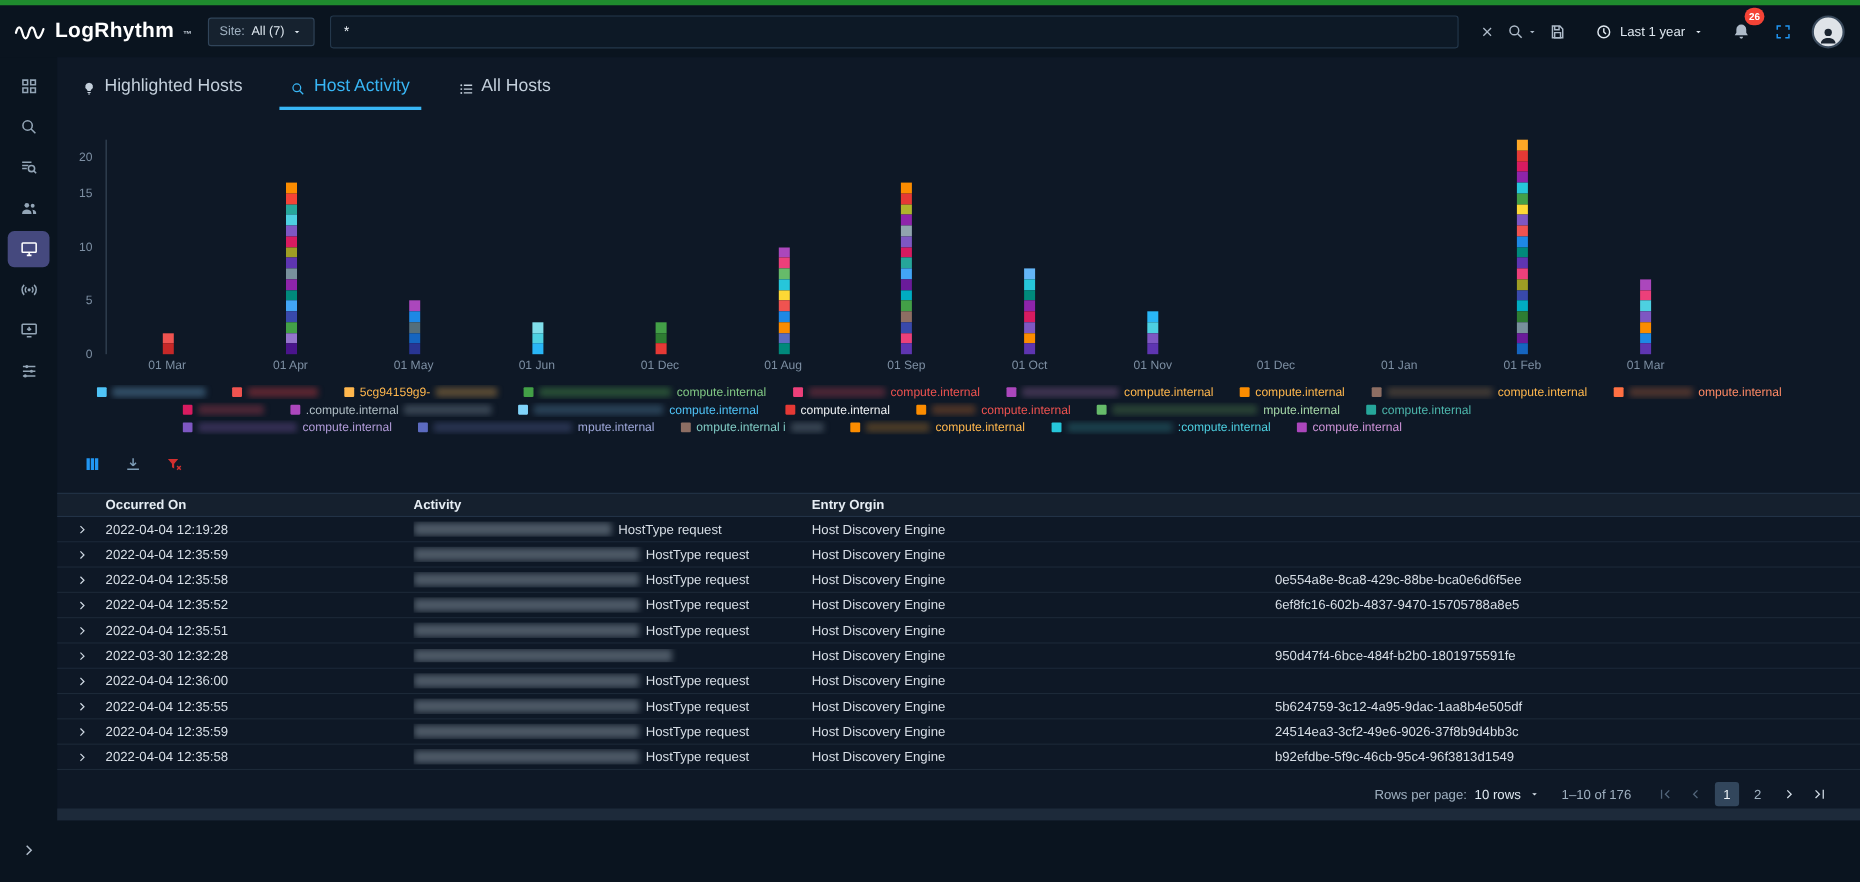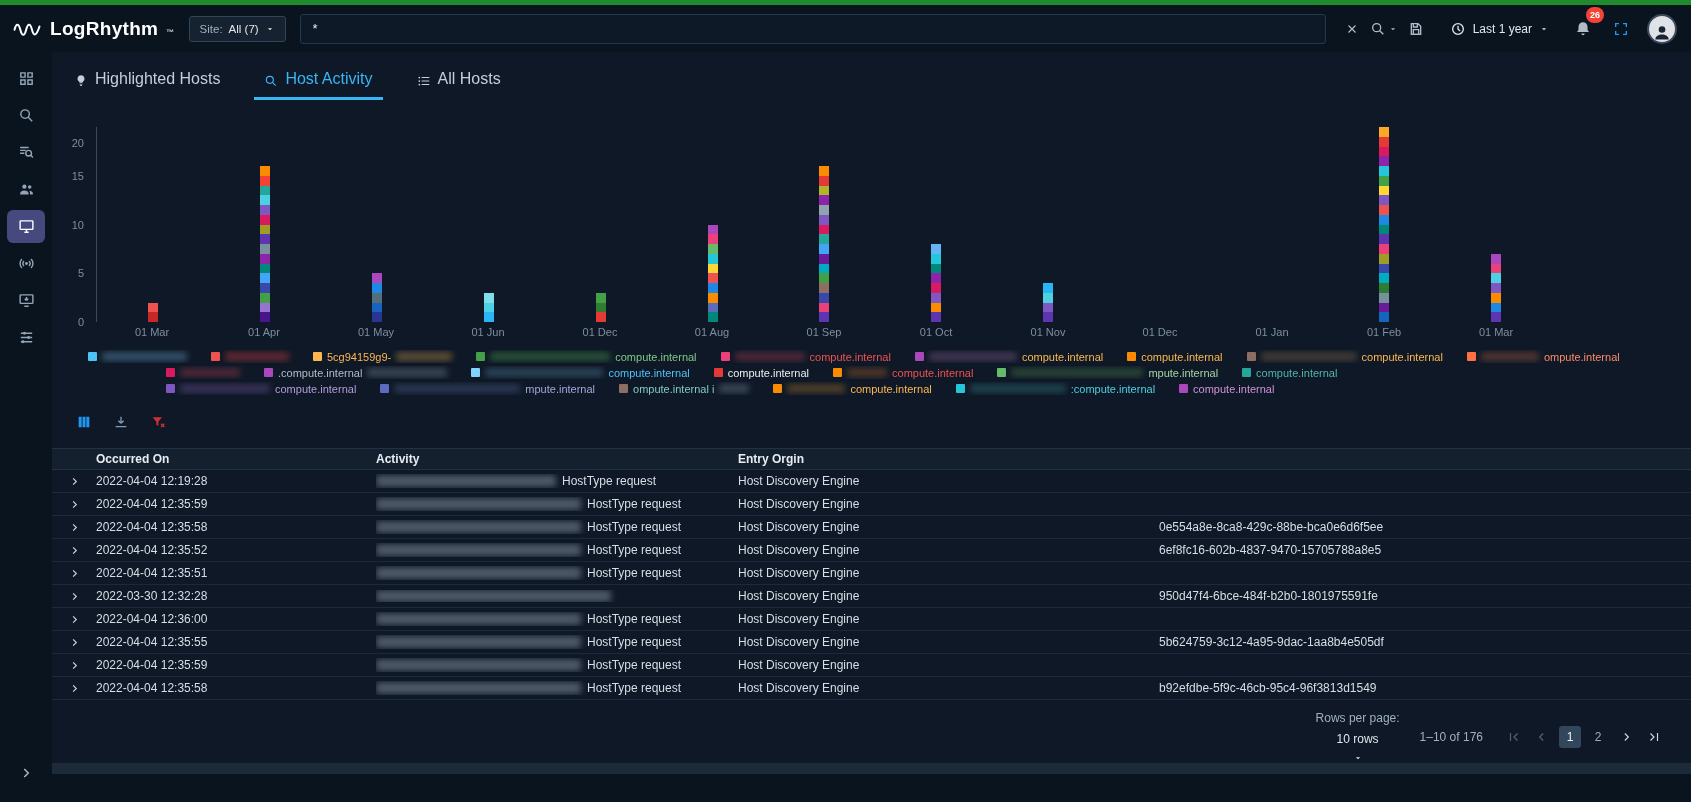--- a/index.html
+++ b/index.html
@@ -79,21 +79,21 @@
   .t-head { background:#15202e; color:#e6edf4; font-weight:700; height:22px; border-top:1px solid #223246; border-bottom:1px solid #223246; }
   .t-row { height:23px; border-bottom:1px solid #1c2938; color:#d7dee6; }
   .row-chevron { display:flex; justify-content:center; color:#cfd9e3; cursor:pointer; }
   .row-chevron .ic { width:11px; height:11px; }
   .act-cell { display:flex; align-items:center; gap:6px; overflow:hidden; }
   .act-blur { height:12px; border-radius:2px; background:#8b99a5; filter:blur(3px); opacity:.5; flex:none; }
   .cell { overflow:hidden; text-overflow:ellipsis; white-space:nowrap; }
 
   
   .t-footer { display:flex; align-items:center; justify-content:flex-end; gap:20px; padding:11px 26px 0 0; font-size:12px; color:#9fb0c0; flex:none; }
-  .rpp { display:flex; align-items:center; gap:7px; color:#dfe8f0; cursor:pointer;flex-direction:column; }
+  .rpp { display:flex; align-items:center; gap:7px; color:#dfe8f0; cursor:pointer; }
   .rpp .lab { color:#9fb0c0; }
   .pager { display:flex; align-items:center; gap:6px; }
   .pg-btn { width:22px; height:22px; display:flex; align-items:center; justify-content:center; color:#cfd9e3; cursor:pointer; }
   .pg-btn.disabled { color:#52657a; }
   .pg-btn .ic { width:14px; height:14px; }
   .pg-num { width:22px; height:22px; display:flex; align-items:center; justify-content:center; border-radius:3px; color:#9fb0c0; cursor:pointer; font-size:12px; }
   .pg-num.active { background:#32465c; color:#eef3f8; }
 
   .bottom-strip { height:11px; background:#1d2a3a; margin-top:auto; flex:none; }
   .below-strip { height:56px; background:#0a141f; flex:none; }
@@ -753,20 +753,21 @@
                     <path fill="none" stroke="currentColor" stroke-width="2.4" d="M9 5l7 7-7 7"></path>
                   </svg>
                 </span>
               </div>
               <span class="cell">2022-04-04 12:35:59</span>
               <div class="act-cell">
                 <span class="act-blur" style="width: 205px;"></span>
                 <span>HostType request</span>
               </div>
               <span class="cell">Host Discovery Engine</span>
+              <span class="cell">24514ea3-3cf2-49e6-9026-37f8b9d4bb3c</span>
             </div>
             <div class="t-row">
               <div class="row-chevron">
                 <span class="ic" style="width:11px;height:11px;">
                   <svg viewBox="0 0 24 24">
                     <path fill="none" stroke="currentColor" stroke-width="2.4" d="M9 5l7 7-7 7"></path>
                   </svg>
                 </span>
               </div>
               <span class="cell">2022-04-04 12:35:58</span>

